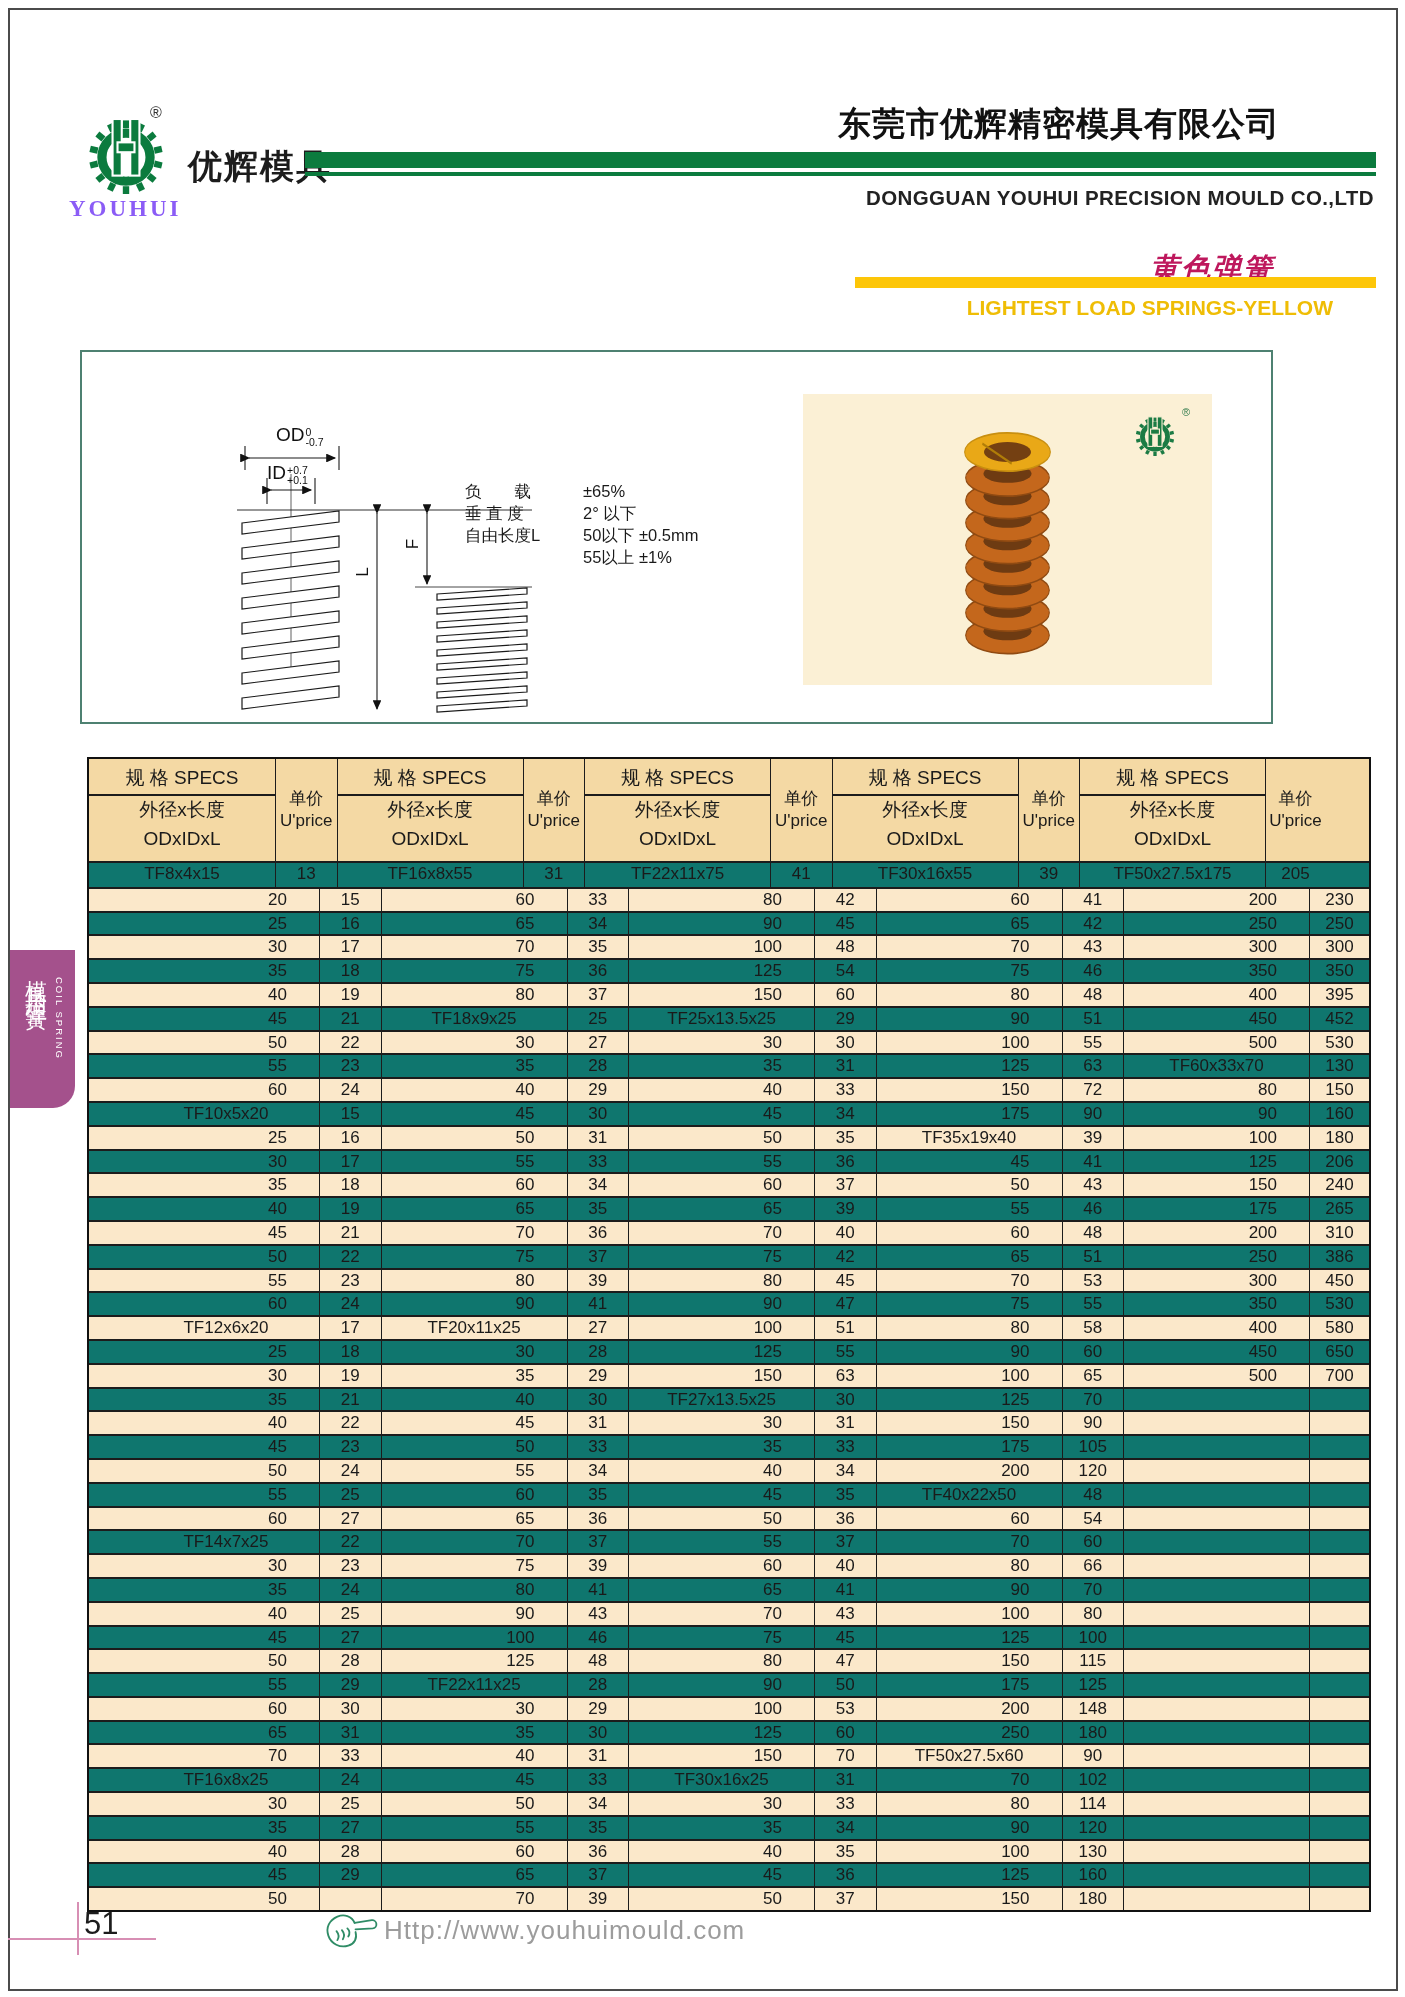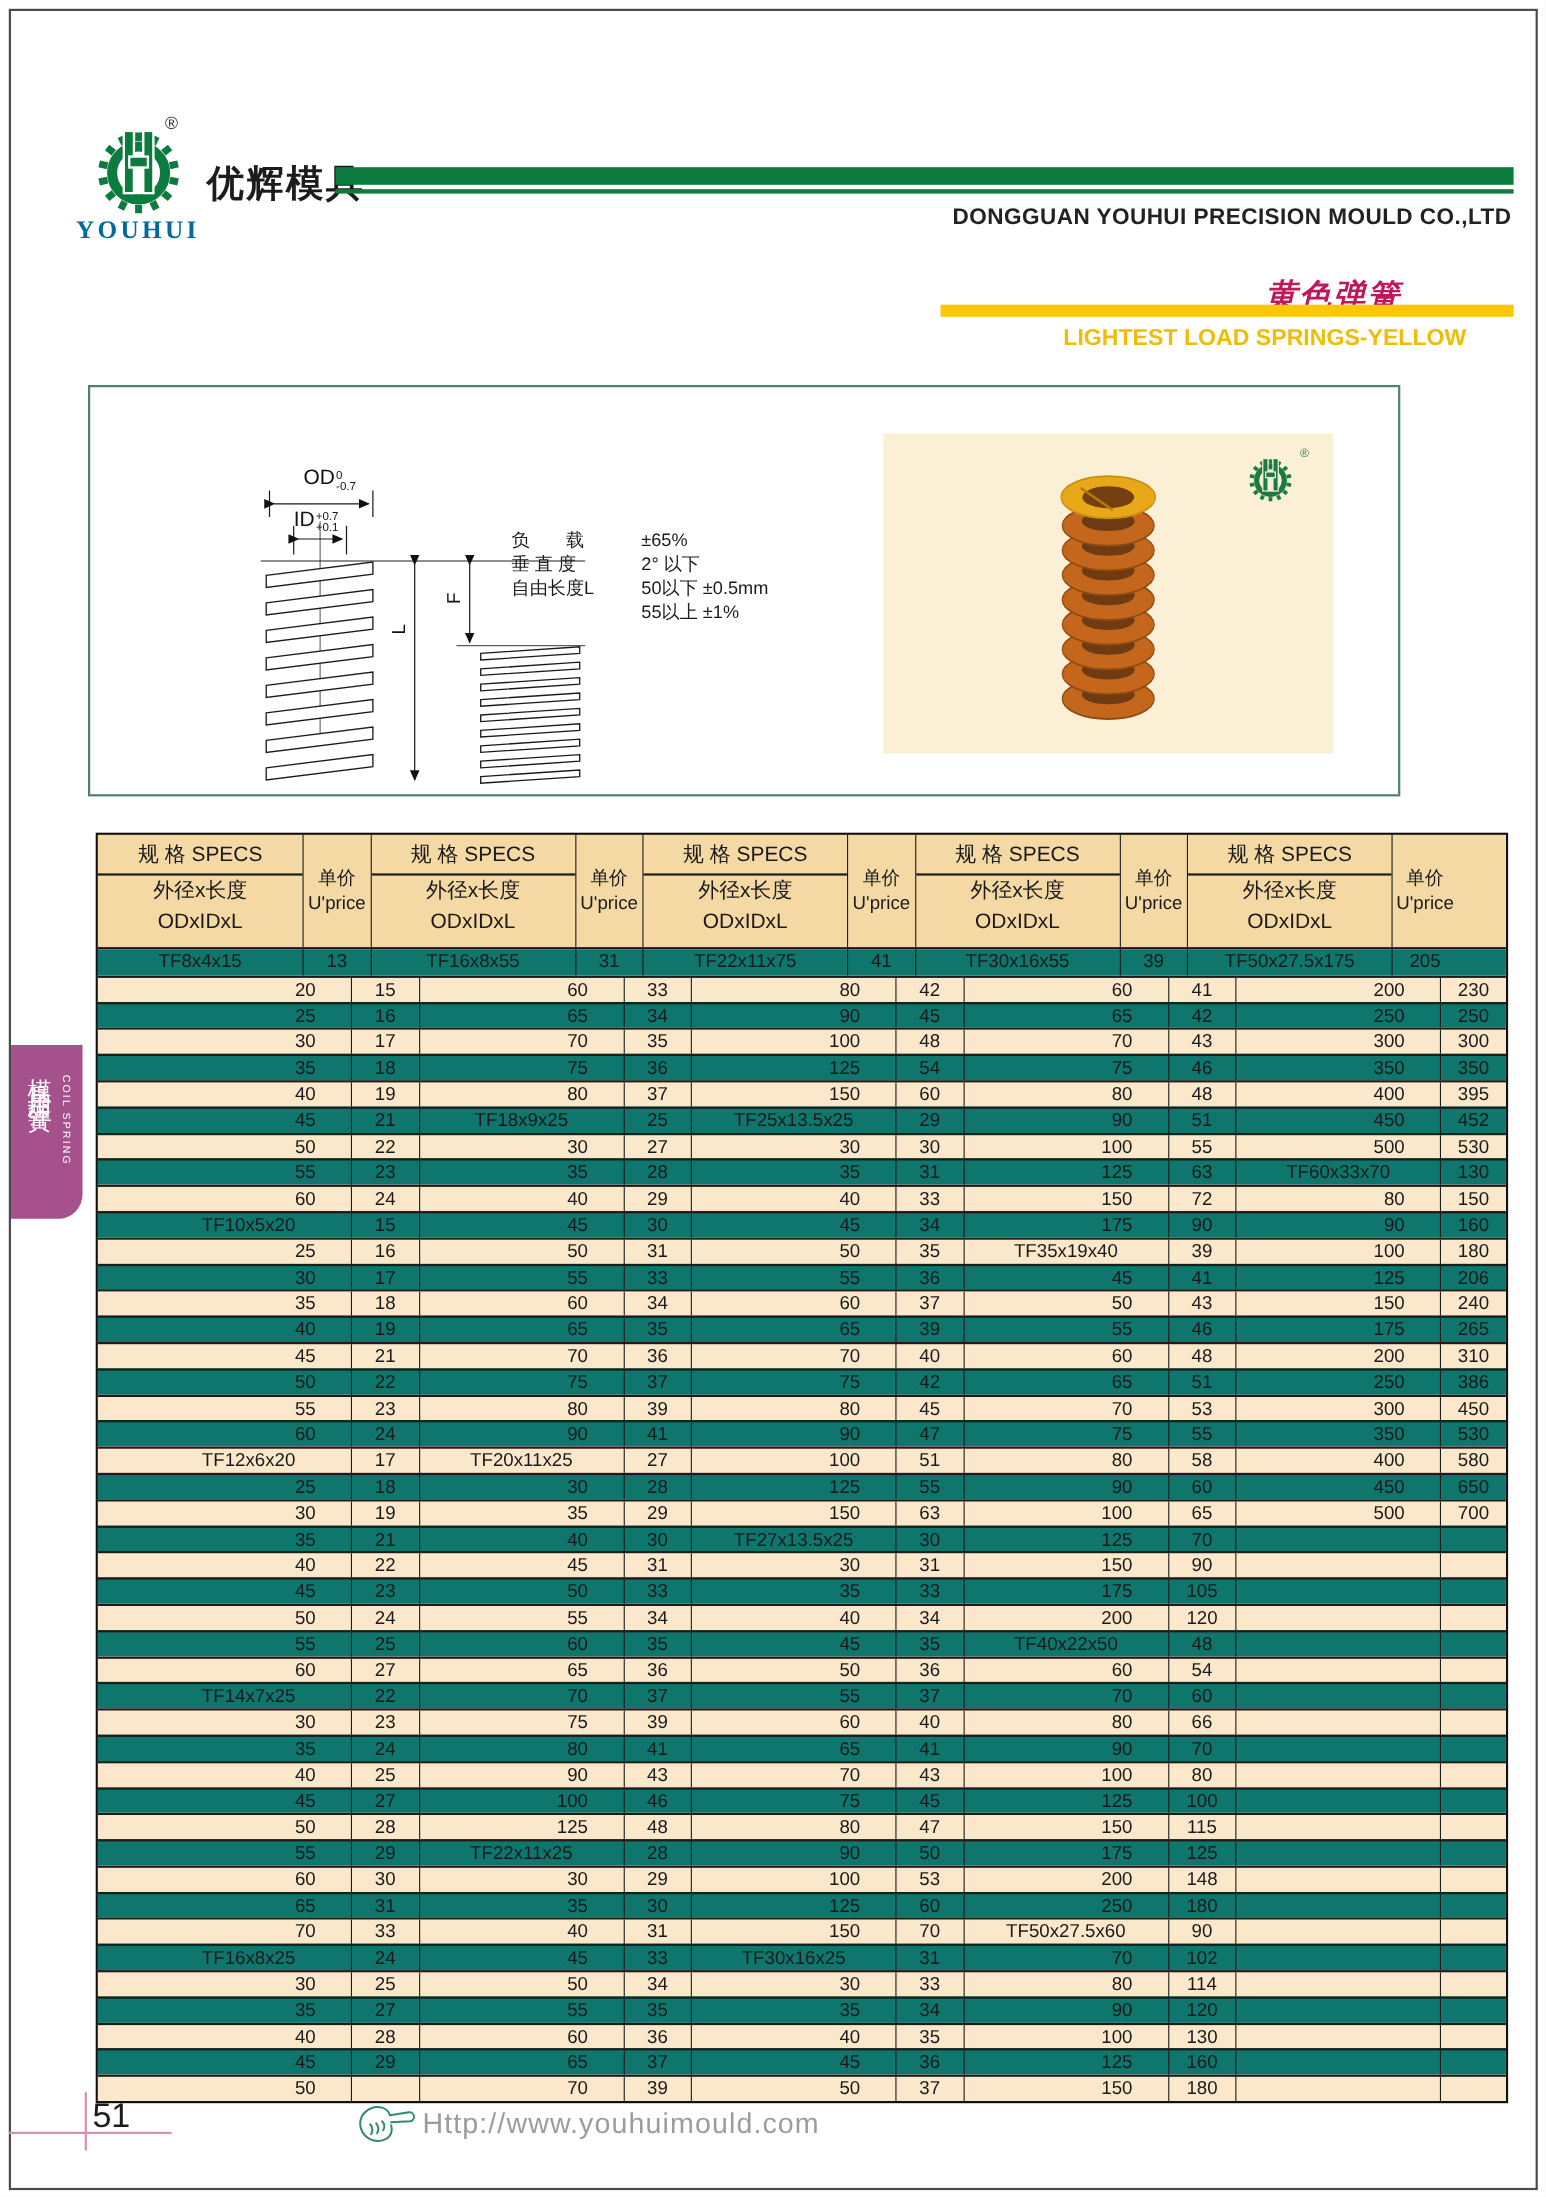--- a/index.html
+++ b/index.html
@@ -10,21 +10,21 @@
   
   .frame { position:absolute; left:8px; top:8px; width:1390px; height:1983px;
            border:2px solid #4b4b4b; }
 
   
   .logo-gear { position:absolute; left:82px; top:102px; }
   .reg-mark { position:absolute; left:150px; top:104px; font-size:16px; color:#333; }
   .logo-cn { position:absolute; left:188px; top:144px; font-size:34px; font-weight:bold;
              letter-spacing:2px; color:#1c1c1c; }
   .logo-en { position:absolute; left:69px; top:196px; font-family:"Liberation Serif","DejaVu Serif",serif;
-             font-weight:bold; font-size:23px; letter-spacing:3px; color:#0369a1; }
+             font-weight:bold; font-size:23px; letter-spacing:3px; color:#8b5cf6; }
   .green-bar  { position:absolute; left:305px; top:152px; width:1071px; height:16px; background:#0B7B3E; }
   .green-line { position:absolute; left:305px; top:172px; width:1071px; height:4px;  background:#0B7B3E; }
   .company-cn { position:absolute; right:125px; top:102px; font-size:33px; font-weight:900;
                 letter-spacing:1px; color:#111; }
   .company-en { position:absolute; right:31px; top:186px; font-size:20.5px; font-weight:bold;
                 color:#222; letter-spacing:0.4px; }
   .product-cn { position:absolute; left:1150px; top:249px; font-size:29px; font-weight:bold;
                 font-style:italic; color:#be185d; letter-spacing:2px; }
   .yellow-bar { position:absolute; left:855px; top:277px; width:521px; height:11px; background:#FDC608; }
   .product-en { position:absolute; right:72px; top:296px; font-size:21px; font-weight:bold;
@@ -113,20 +113,21 @@
       <rect x="68" y="24" width="13" height="80"></rect>
       <rect x="50" y="57" width="24" height="14"></rect>
     </g>
   </svg>
   <span class="reg-mark">®</span>
   <div class="logo-cn">优辉模具</div>
   <div class="logo-en">YOUHUI</div>
 
   <div class="green-bar"></div>
   <div class="green-line"></div>
+  <div class="company-cn">东莞市优辉精密模具有限公司</div>
   <div class="company-en">DONGGUAN YOUHUI PRECISION MOULD CO.,LTD</div>
 
   <div class="product-cn">黄色弹簧</div>
   <div class="yellow-bar"></div>
   <div class="product-en">LIGHTEST LOAD SPRINGS-YELLOW</div>
 
   <div class="diagram-box">
     <svg class="lineart" viewBox="0 0 350 310" width="350" height="310">
       <defs>
         <marker id="ah" markerWidth="10" markerHeight="8" refX="8" refY="4" orient="auto">

